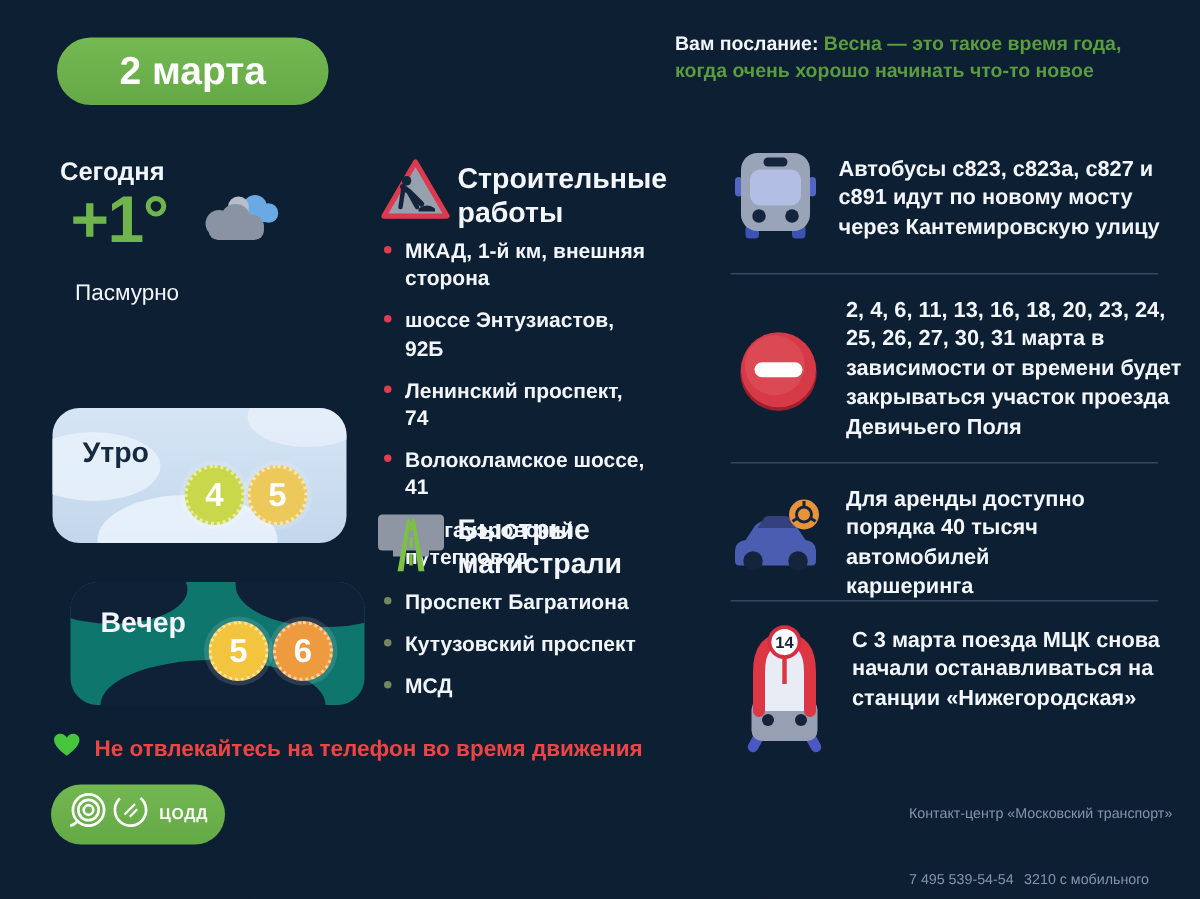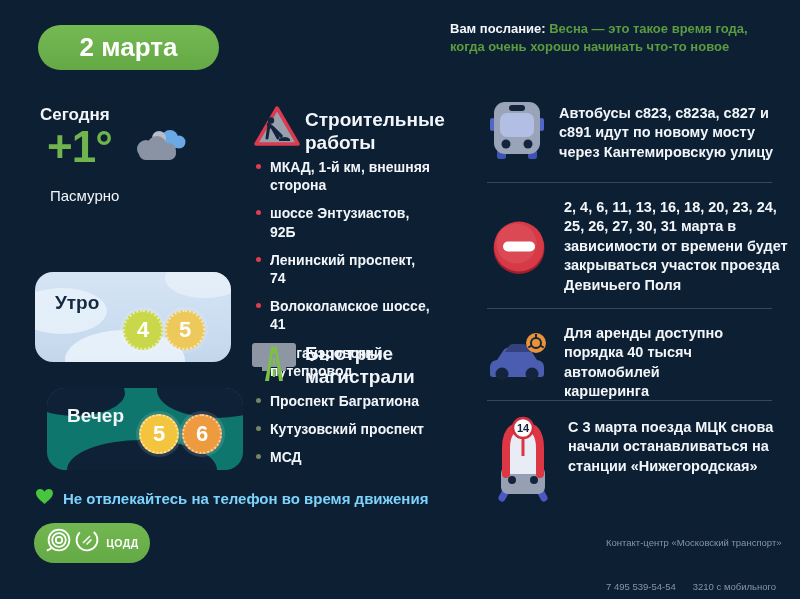--- a/index.html
+++ b/index.html
@@ -84,30 +84,30 @@
   .row3 { left:486px; top:320px; }
   .row3 .news-ic { margin-top:12px; }
   .row3 .news-txt { margin-left:16px; margin-top:4px; width:182px; }
   .row4 { left:492px; top:410px; }
   .row4 .news-txt { margin-left:14px; margin-top:8px; width:210px; }
   .divider { left:487px; width:285px; height:1px; background:rgba(150,180,210,.28); }
   .d1 { top:182px; } .d2 { top:308px; } .d3 { top:400px; }
 
   
   .safety { left:35px; top:488px; display:flex; align-items:center; gap:9px; }
-  .safety-txt { font-size:15px; font-weight:bold; color:#7dd3fc; }
+  .safety-txt { font-size:15px; font-weight:bold; color:#ef4444; }
   .logo {
     left:34px; top:523px; width:116px; height:40px; border-radius:21px;
     background:linear-gradient(180deg,#73b751,#63a945);
     display:flex; align-items:center; justify-content:center; gap:5px;
   }
   .logo-txt { font-size:10.5px; font-weight:bold; color:#fff; letter-spacing:.5px; }
   .contact { left:606px; top:537px; color:#8495ab; font-size:9.5px; }
   .contact .l1 { margin-bottom:9px; }
-  .contact .l2 { display:flex; gap:17px;margin-top:33px; }
+  .contact .l2 { display:flex; gap:7px;margin-top:33px; }
 </style>
 </head>
 <body>
 
 <div id="canvas">
 
   <div class="abs date-badge">2 марта</div>
   <div class="abs message">
     <span class="lbl">Вам послание: </span><span class="txt">Весна — это такое время года, когда очень хорошо начинать что-то новое</span>
   </div>

